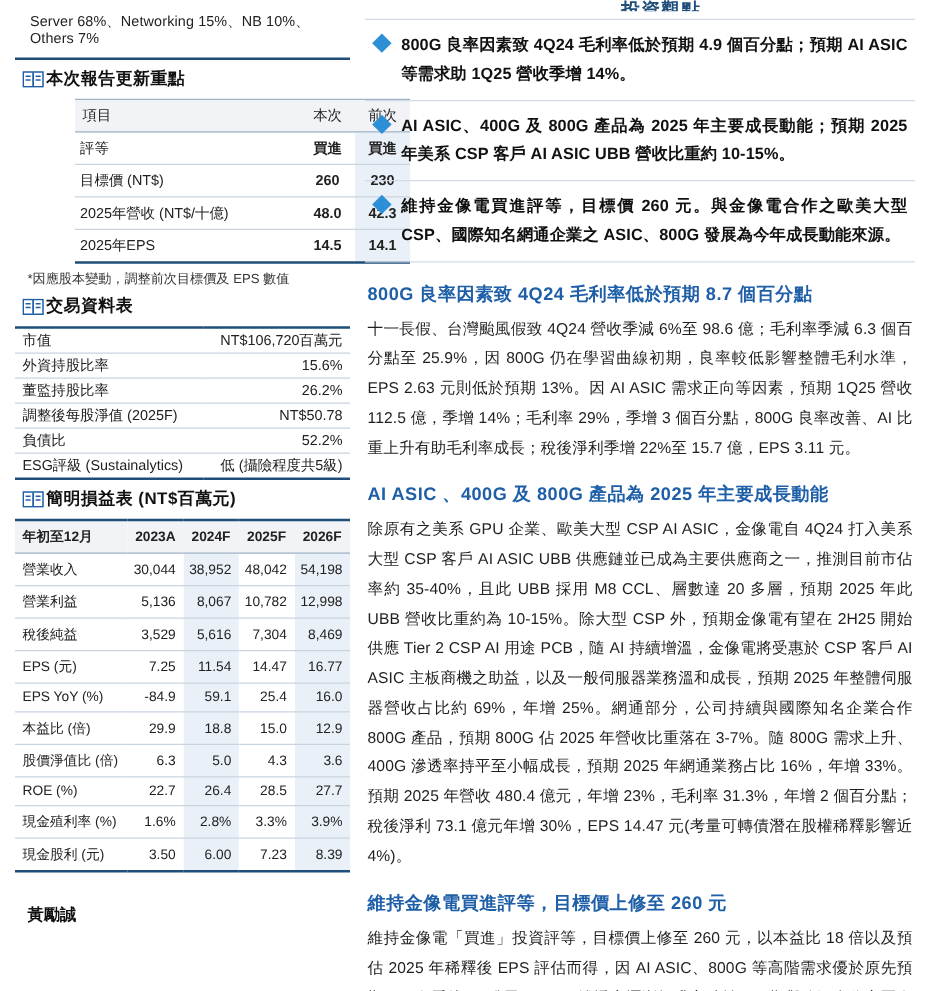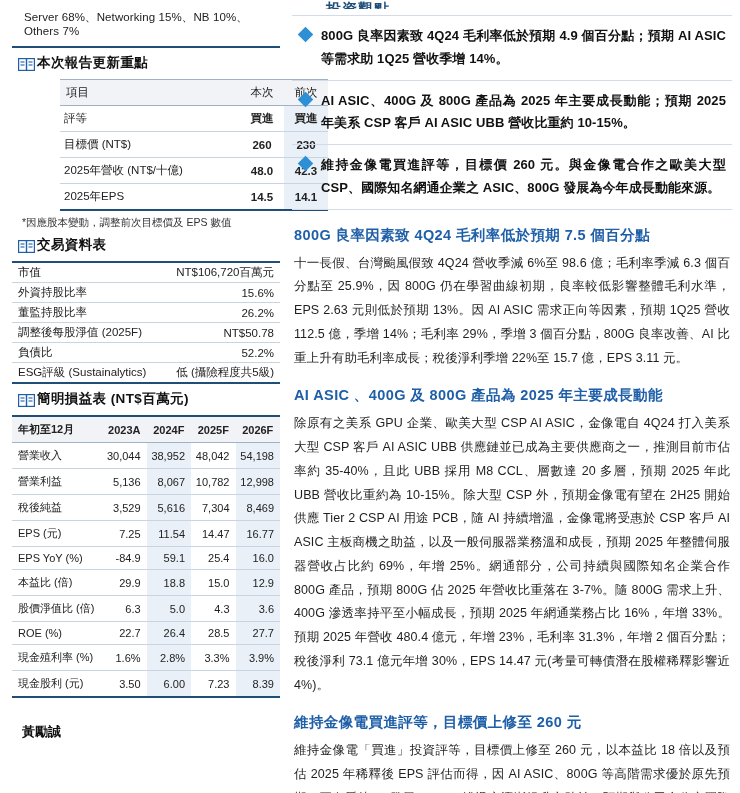--- a/index.html
+++ b/index.html
@@ -96,20 +96,21 @@
   .right-col {
     width: 450px; flex: 0 0 450px;
     padding: 0 8px 0 2px;
     position: relative;
   }
   .clip-head {
     font-size: 15px; font-weight: bold; color: #1f4e79;
     height: 9px; overflow: hidden;
     padding-left: 34px; letter-spacing: 1px;
     line-height: 18px;
+    text-align: center;
   }
   .bullets { margin-top: 6px; }
   .bullet {
     display: flex; align-items: flex-start; gap: 10px;
     padding: 9px 6px 9px 8px;
     border-bottom: 1px solid #d3dce6;
   }
   .bullet:first-child { border-top: 1px solid #d3dce6; }
   .diamond {
     width: 11px; height: 11px; flex: 0 0 11px;
@@ -351,21 +352,21 @@
       <div class="bullet">
         <span class="diamond"></span>
         <span class="bullet-text">AI ASIC、400G 及 800G 產品為 2025 年主要成長動能；預期 2025 年美系 CSP 客戶 AI ASIC UBB 營收比重約 10-15%。</span>
       </div>
       <div class="bullet">
         <span class="diamond"></span>
         <span class="bullet-text">維持金像電買進評等，目標價 260 元。與金像電合作之歐美大型 CSP、國際知名網通企業之 ASIC、800G 發展為今年成長動能來源。</span>
       </div>
     </div>
 
-    <h2 class="sec">800G 良率因素致 4Q24 毛利率低於預期 7.5 個百分點</h2>
+    <h2 class="sec">800G 良率因素致 4Q24 毛利率低於預期 8.7 個百分點</h2>
     <p class="body">十一長假、台灣颱風假致 4Q24 營收季減 6%至 98.6 億；毛利率季減 6.3 個百分點至 25.9%，因 800G 仍在學習曲線初期，良率較低影響整體毛利水準，EPS 2.63 元則低於預期 13%。因 AI ASIC 需求正向等因素，預期 1Q25 營收 112.5 億，季增 14%；毛利率 29%，季增 3 個百分點，800G 良率改善、AI 比重上升有助毛利率成長；稅後淨利季增 22%至 15.7 億，EPS 3.11 元。</p>
 
     <h2 class="sec">AI ASIC 、400G 及 800G 產品為 2025 年主要成長動能</h2>
     <p class="body">除原有之美系 GPU 企業、歐美大型 CSP AI ASIC，金像電自 4Q24 打入美系大型 CSP 客戶 AI ASIC UBB 供應鏈並已成為主要供應商之一，推測目前市佔率約 35-40%，且此 UBB 採用 M8 CCL、層數達 20 多層，預期 2025 年此 UBB 營收比重約為 10-15%。除大型 CSP 外，預期金像電有望在 2H25 開始供應 Tier 2 CSP AI 用途 PCB，隨 AI 持續增溫，金像電將受惠於 CSP 客戶 AI ASIC 主板商機之助益，以及一般伺服器業務溫和成長，預期 2025 年整體伺服器營收占比約 69%，年增 25%。網通部分，公司持續與國際知名企業合作 800G 產品，預期 800G 佔 2025 年營收比重落在 3-7%。隨 800G 需求上升、400G 滲透率持平至小幅成長，預期 2025 年網通業務占比 16%，年增 33%。預期 2025 年營收 480.4 億元，年增 23%，毛利率 31.3%，年增 2 個百分點；稅後淨利 73.1 億元年增 30%，EPS 14.47 元(考量可轉債潛在股權稀釋影響近 4%)。</p>
 
     <h2 class="sec">維持金像電買進評等，目標價上修至 260 元</h2>
     <p class="body">維持金像電「買進」投資評等，目標價上修至 260 元，以本益比 18 倍以及預估 2025 年稀釋後 EPS 評估而得，因 AI ASIC、800G 等高階需求優於原先預期，正向看待 AI 發展、800G 滲透率逐漸提升之助益，預期與公司合作之國際大、中型 CSP 及國際網通知名企業，其 AI ASIC、800G 等需求將助公司 2025 年營收、獲利表現有正向之成長。</p>
 
   </div>
 

